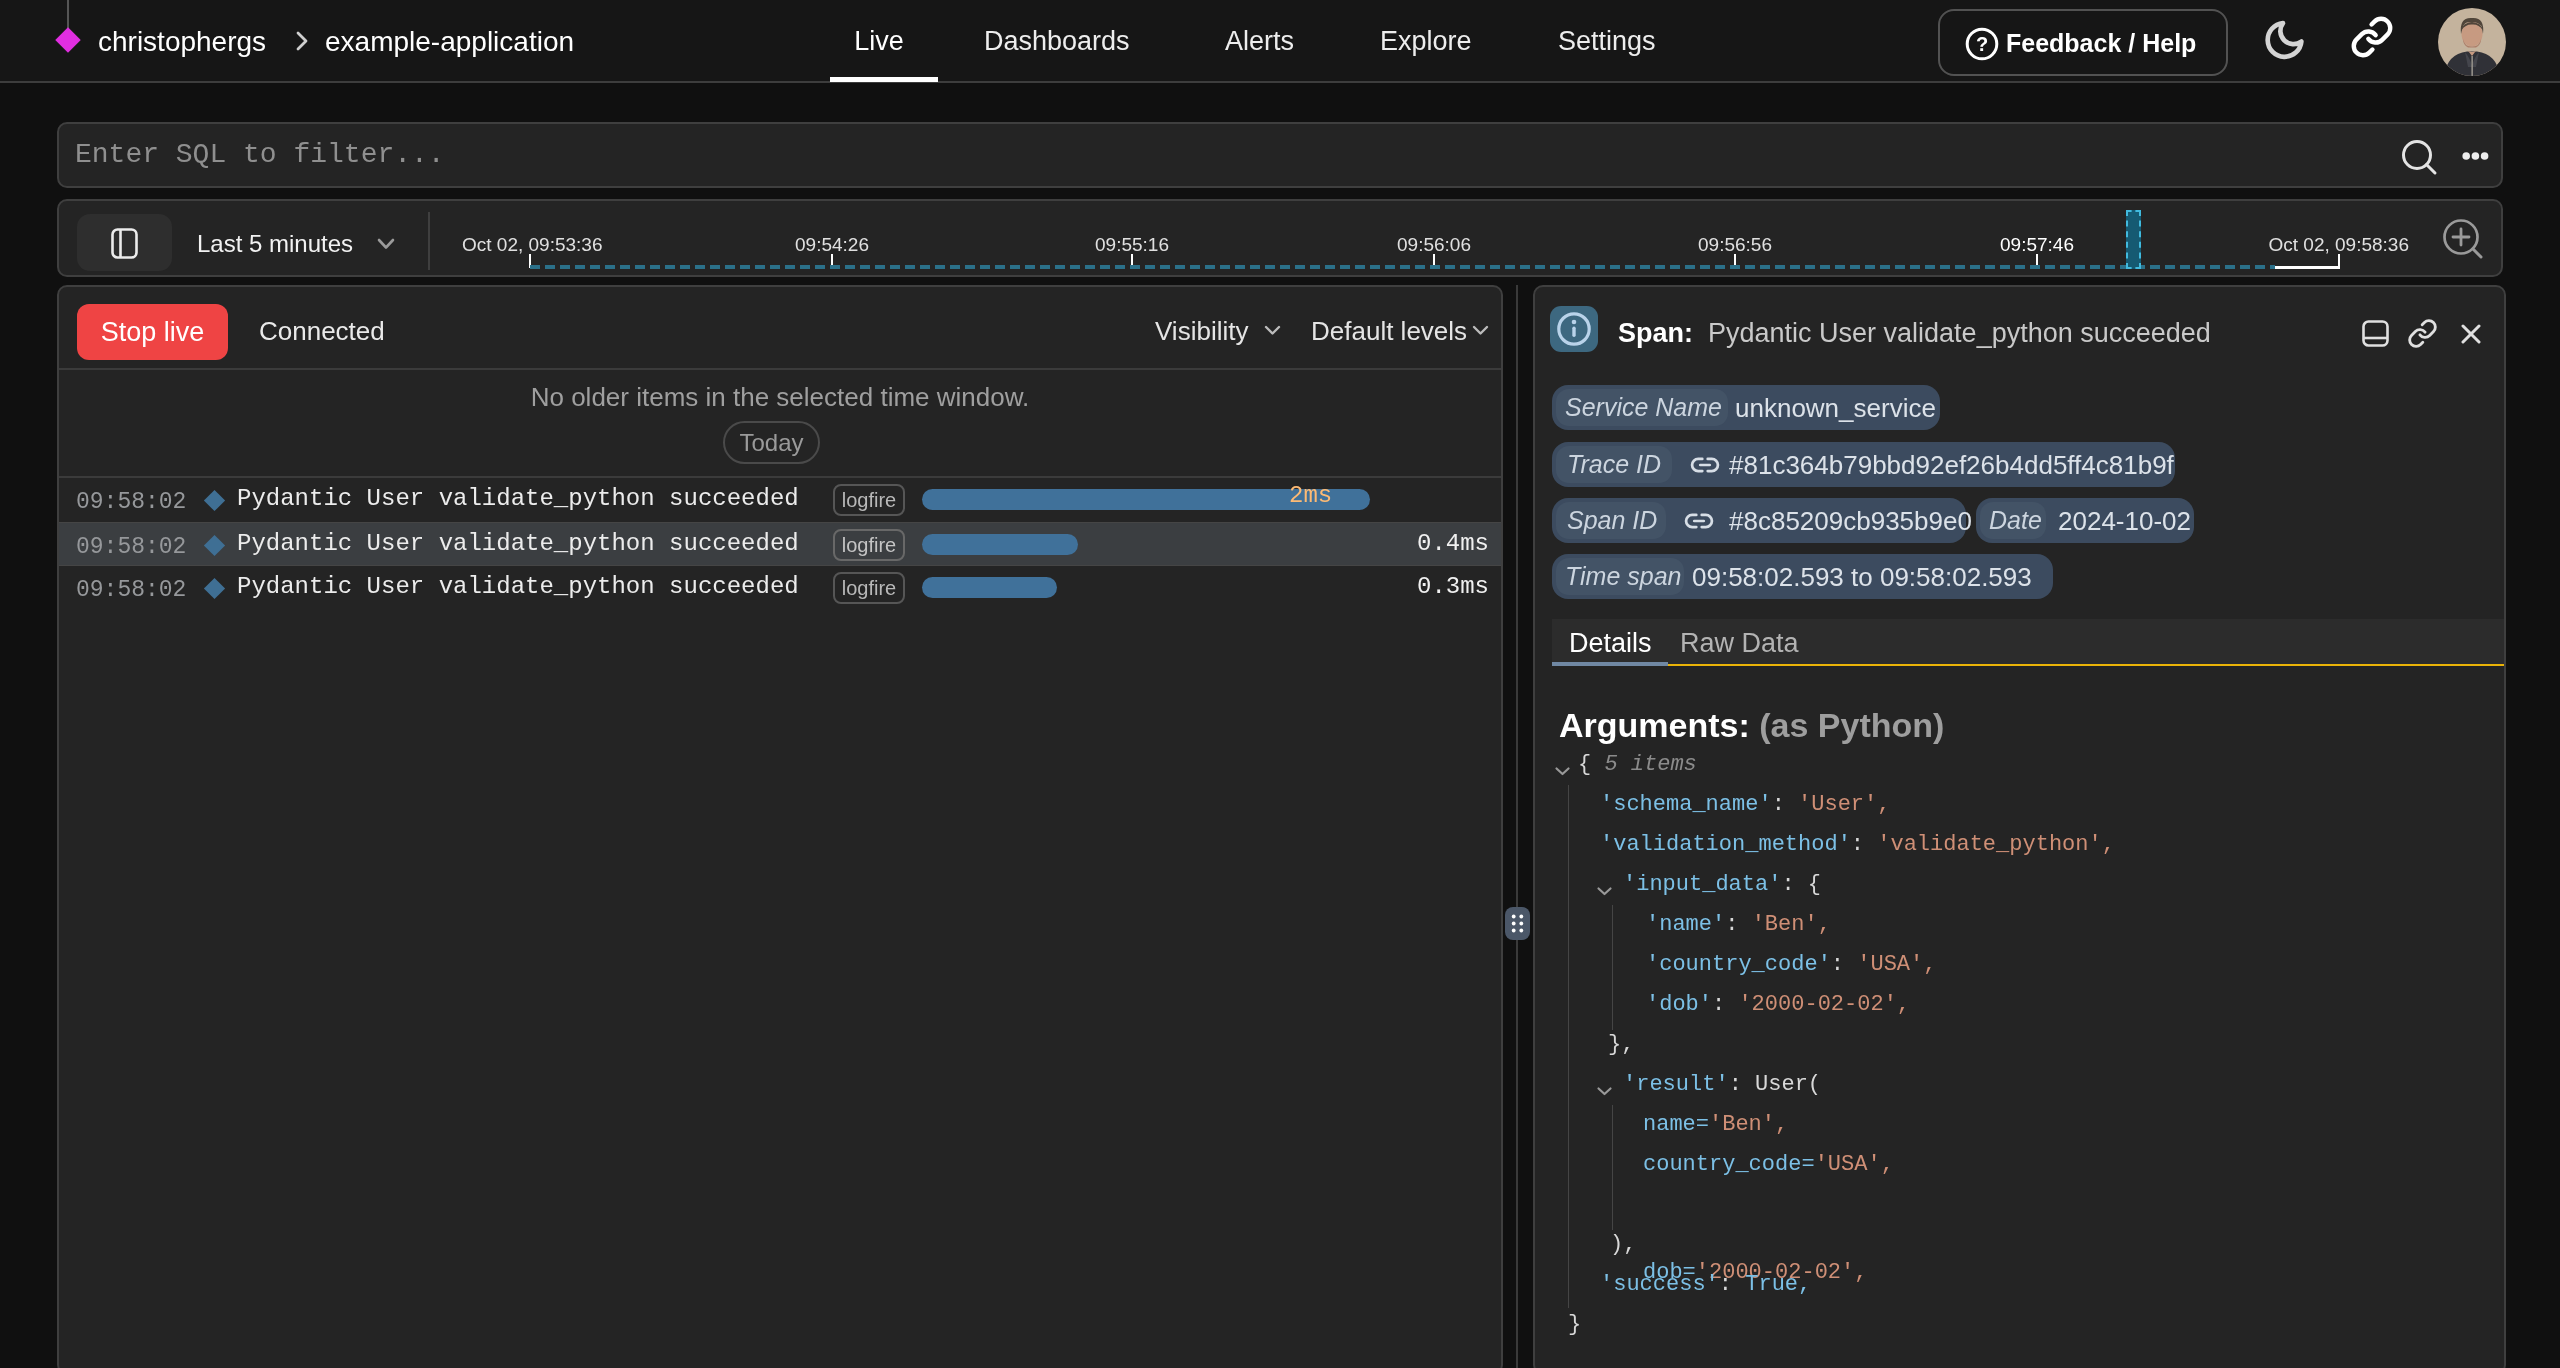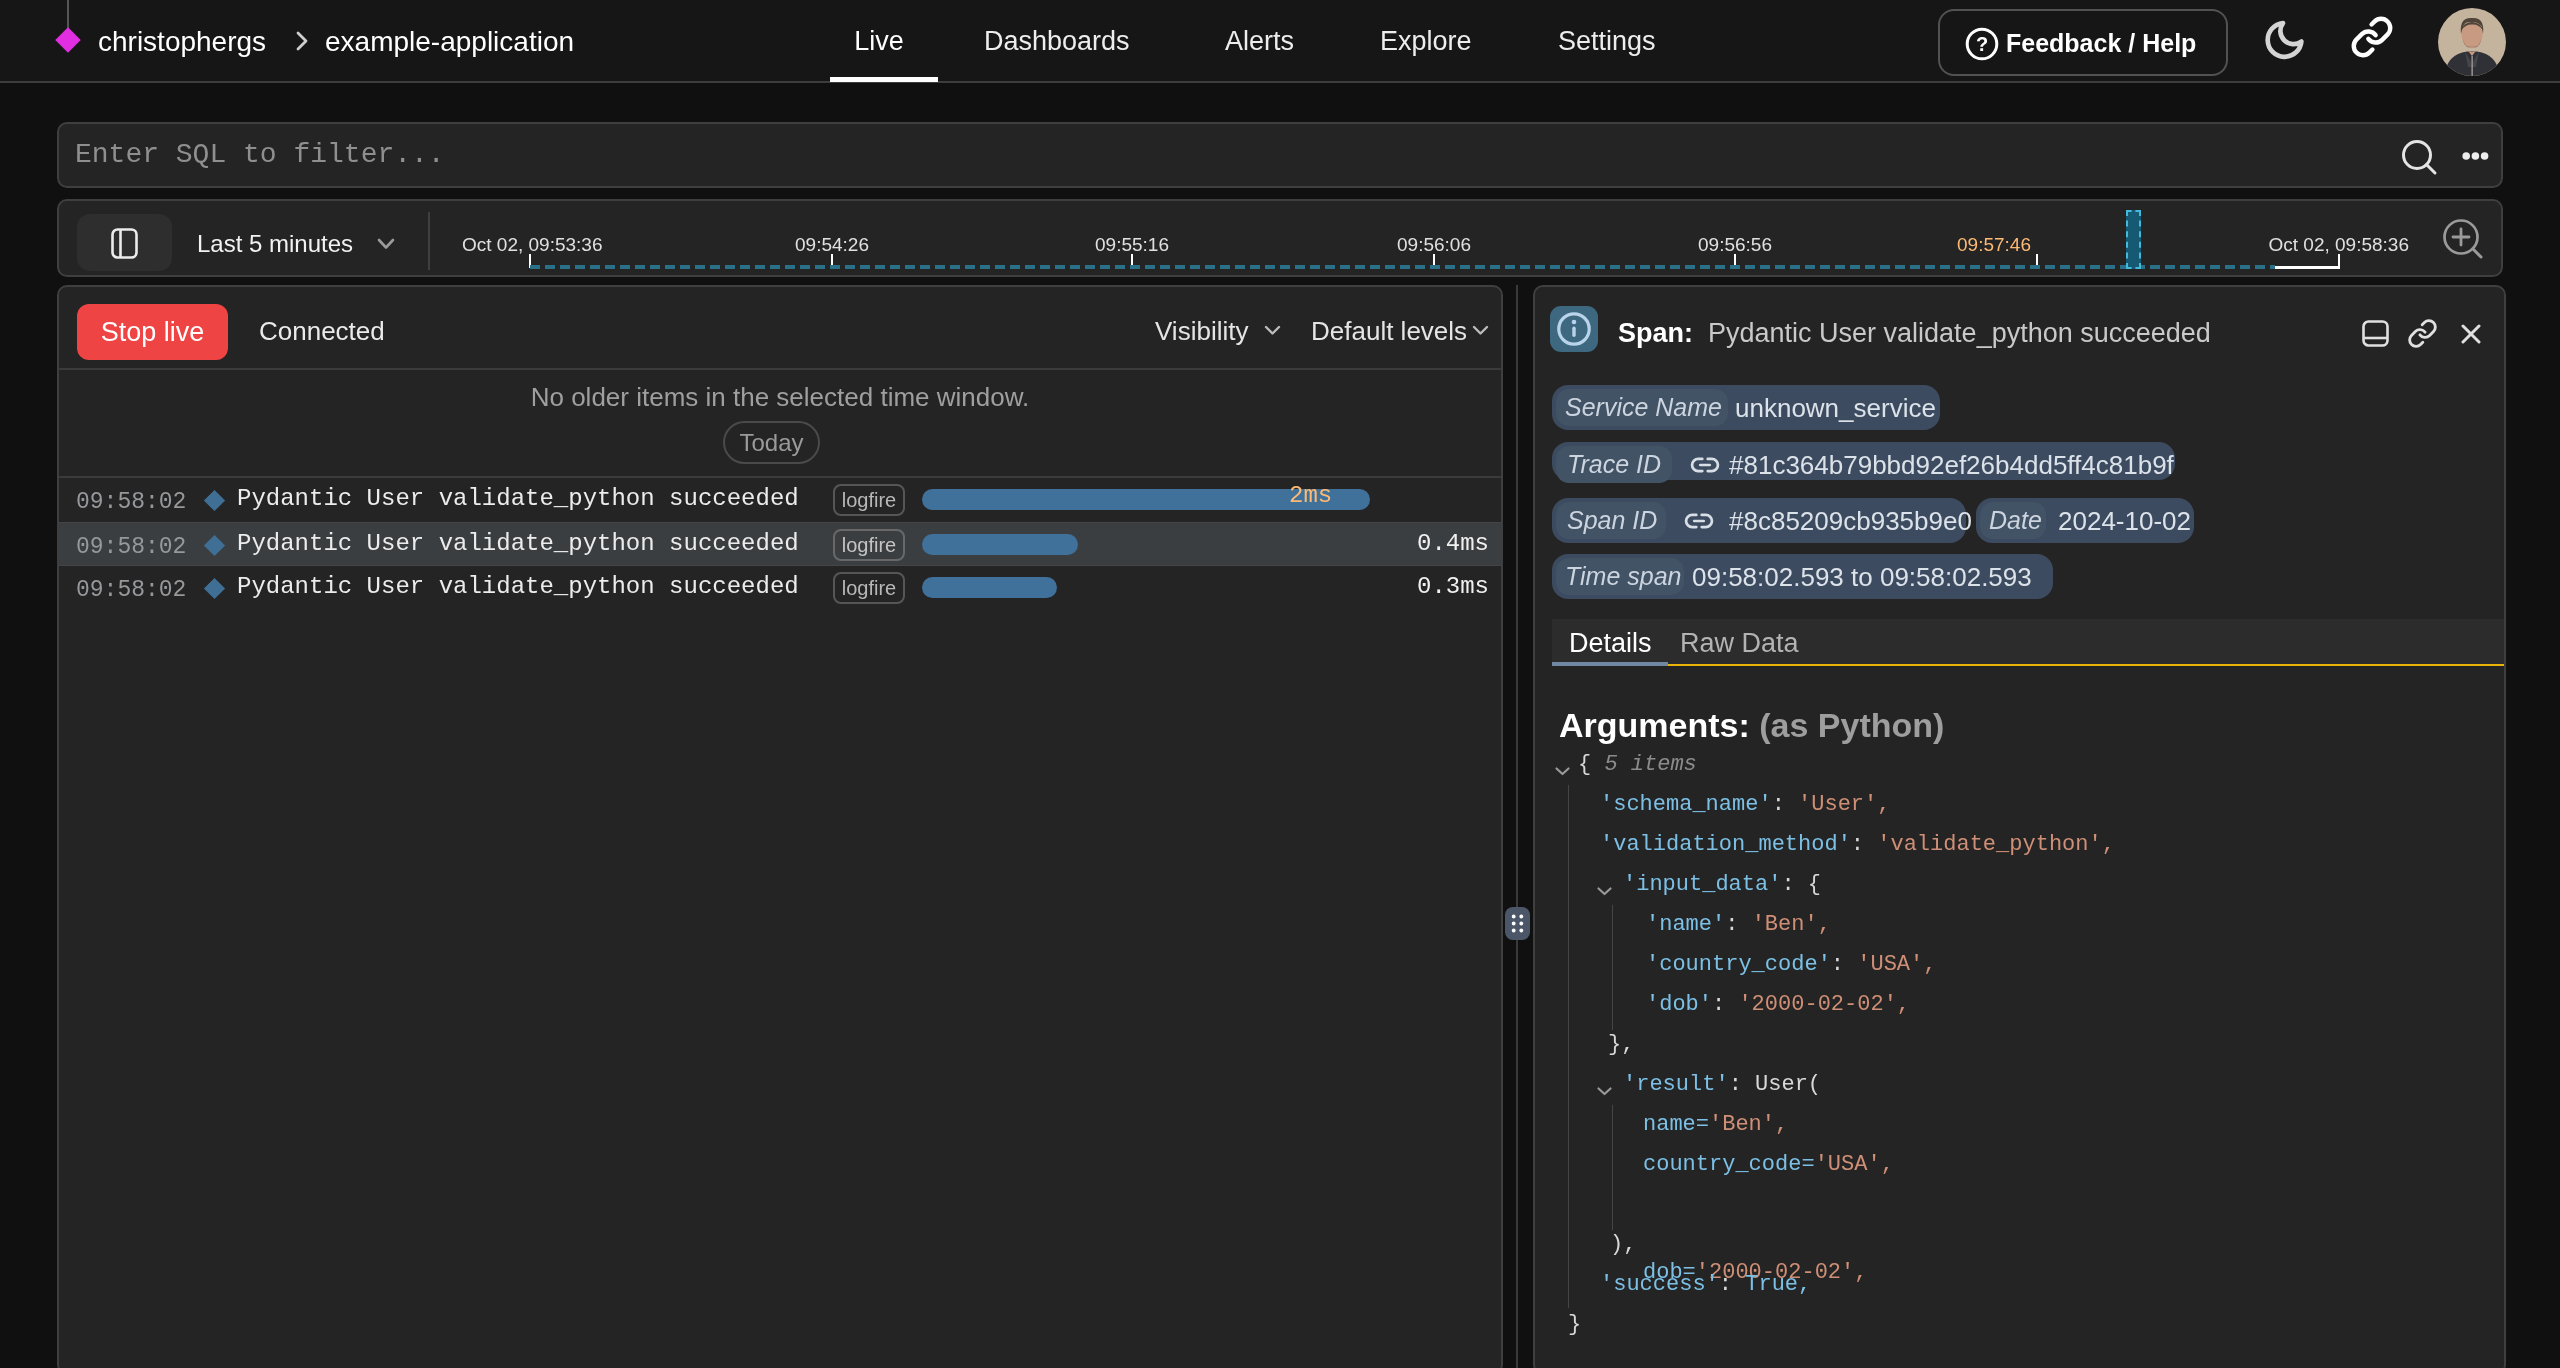--- a/index.html
+++ b/index.html
@@ -86,21 +86,21 @@
   <svg class="abs" style="left:318px;top:37px" width="18" height="12" viewBox="0 0 18 12">
     <path d="M2 2 L9 9.5 L16 2" fill="none" stroke="#9a9a9a" stroke-width="2.6" stroke-linecap="round" stroke-linejoin="round"></path>
   </svg>
   <div class="abs" style="left:369px;top:11px;width:2px;height:58px;background:#3f3f3f"></div>
 
   <div class="abs" style="left:403px;top:33px;width:260px;font-size:19px;color:#e0e0e0">Oct 02, 09:53:36</div>
   <div class="abs" style="left:693px;top:33px;width:160px;text-align:center;font-size:19px;color:#e0e0e0">09:54:26</div>
   <div class="abs" style="left:993px;top:33px;width:160px;text-align:center;font-size:19px;color:#e0e0e0">09:55:16</div>
   <div class="abs" style="left:1295px;top:33px;width:160px;text-align:center;font-size:19px;color:#e0e0e0">09:56:06</div>
   <div class="abs" style="left:1596px;top:33px;width:160px;text-align:center;font-size:19px;color:#e0e0e0">09:56:56</div>
-  <div class="abs" style="left:1898px;top:33px;width:160px;text-align:left;font-size:19px;color:#fdba74">09:57:46</div>
+  <div class="abs" style="left:1898px;top:33px;width:160px;text-align:center;font-size:19px;color:#ffffff">09:57:46</div>
   <div class="abs" style="left:2130px;top:33px;width:220px;text-align:right;font-size:19px;color:#e0e0e0">Oct 02, 09:58:36</div>
 
   <div class="abs" style="left:470px;top:53px;width:2px;height:14px;background:#fff"></div>
   <div class="abs" style="left:772px;top:53px;width:2px;height:14px;background:#fff"></div>
   <div class="abs" style="left:1072px;top:53px;width:2px;height:14px;background:#fff"></div>
   <div class="abs" style="left:1374px;top:53px;width:2px;height:14px;background:#fff"></div>
   <div class="abs" style="left:1675px;top:53px;width:2px;height:14px;background:#fff"></div>
   <div class="abs" style="left:1977px;top:53px;width:2px;height:14px;background:#fff"></div>
   <div class="abs" style="left:2279px;top:53px;width:2px;height:14px;background:#fff"></div>
 
@@ -198,21 +198,21 @@
   <svg class="abs" style="left:926px;top:37px" width="20" height="20" viewBox="0 0 20 20">
     <line x1="2" y1="2" x2="18" y2="18" stroke="#e0e0e0" stroke-width="3" stroke-linecap="round"></line>
     <line x1="18" y1="2" x2="2" y2="18" stroke="#e0e0e0" stroke-width="3" stroke-linecap="round"></line>
   </svg>
 
   <div class="abs" style="left:17px;top:98px;width:388px;height:45px;background:#3c4b5f;border-radius:16px">
     <div class="abs" style="left:4px;top:4px;width:172px;height:37px;background:#435366;border-radius:13px"></div>
     <span class="abs" style="left:13px;top:8px;font-size:25px;font-style:italic;color:#ccd5df;white-space:nowrap">Service Name</span>
     <span class="abs" style="left:183px;top:8px;font-size:26px;color:#dce2e9;white-space:nowrap">unknown_service</span>
   </div>
-  <div class="abs" style="left:17px;top:155px;width:623px;height:38px;background:#3c4b5f;border-radius:16px">
+  <div class="abs" style="left:17px;top:155px;width:623px;height:45px;background:#3c4b5f;border-radius:16px">
     <div class="abs" style="left:4px;top:4px;width:116px;height:37px;background:#435366;border-radius:13px"></div>
     <span class="abs" style="left:15px;top:8px;font-size:25px;font-style:italic;color:#ccd5df;white-space:nowrap">Trace ID</span>
     <svg class="abs" style="left:136px;top:10px" width="34" height="26" viewBox="0 0 25 19">
       <path d="M9 9.5h7" stroke="#d7dee6" stroke-width="2" stroke-linecap="round"></path>
       <path d="M10.5 14H7.5a4.5 4.5 0 0 1 0-9h3" fill="none" stroke="#d7dee6" stroke-width="2" stroke-linecap="round"></path>
       <path d="M14.5 5h3a4.5 4.5 0 0 1 0 9h-3" fill="none" stroke="#d7dee6" stroke-width="2" stroke-linecap="round"></path>
     </svg>
     <span class="abs" style="left:177px;top:8px;font-size:26px;color:#dce2e9;white-space:nowrap">#81c364b79bbd92ef26b4dd5ff4c81b9f</span>
   </div>
   <div class="abs" style="left:17px;top:211px;width:414px;height:45px;background:#3c4b5f;border-radius:16px">

